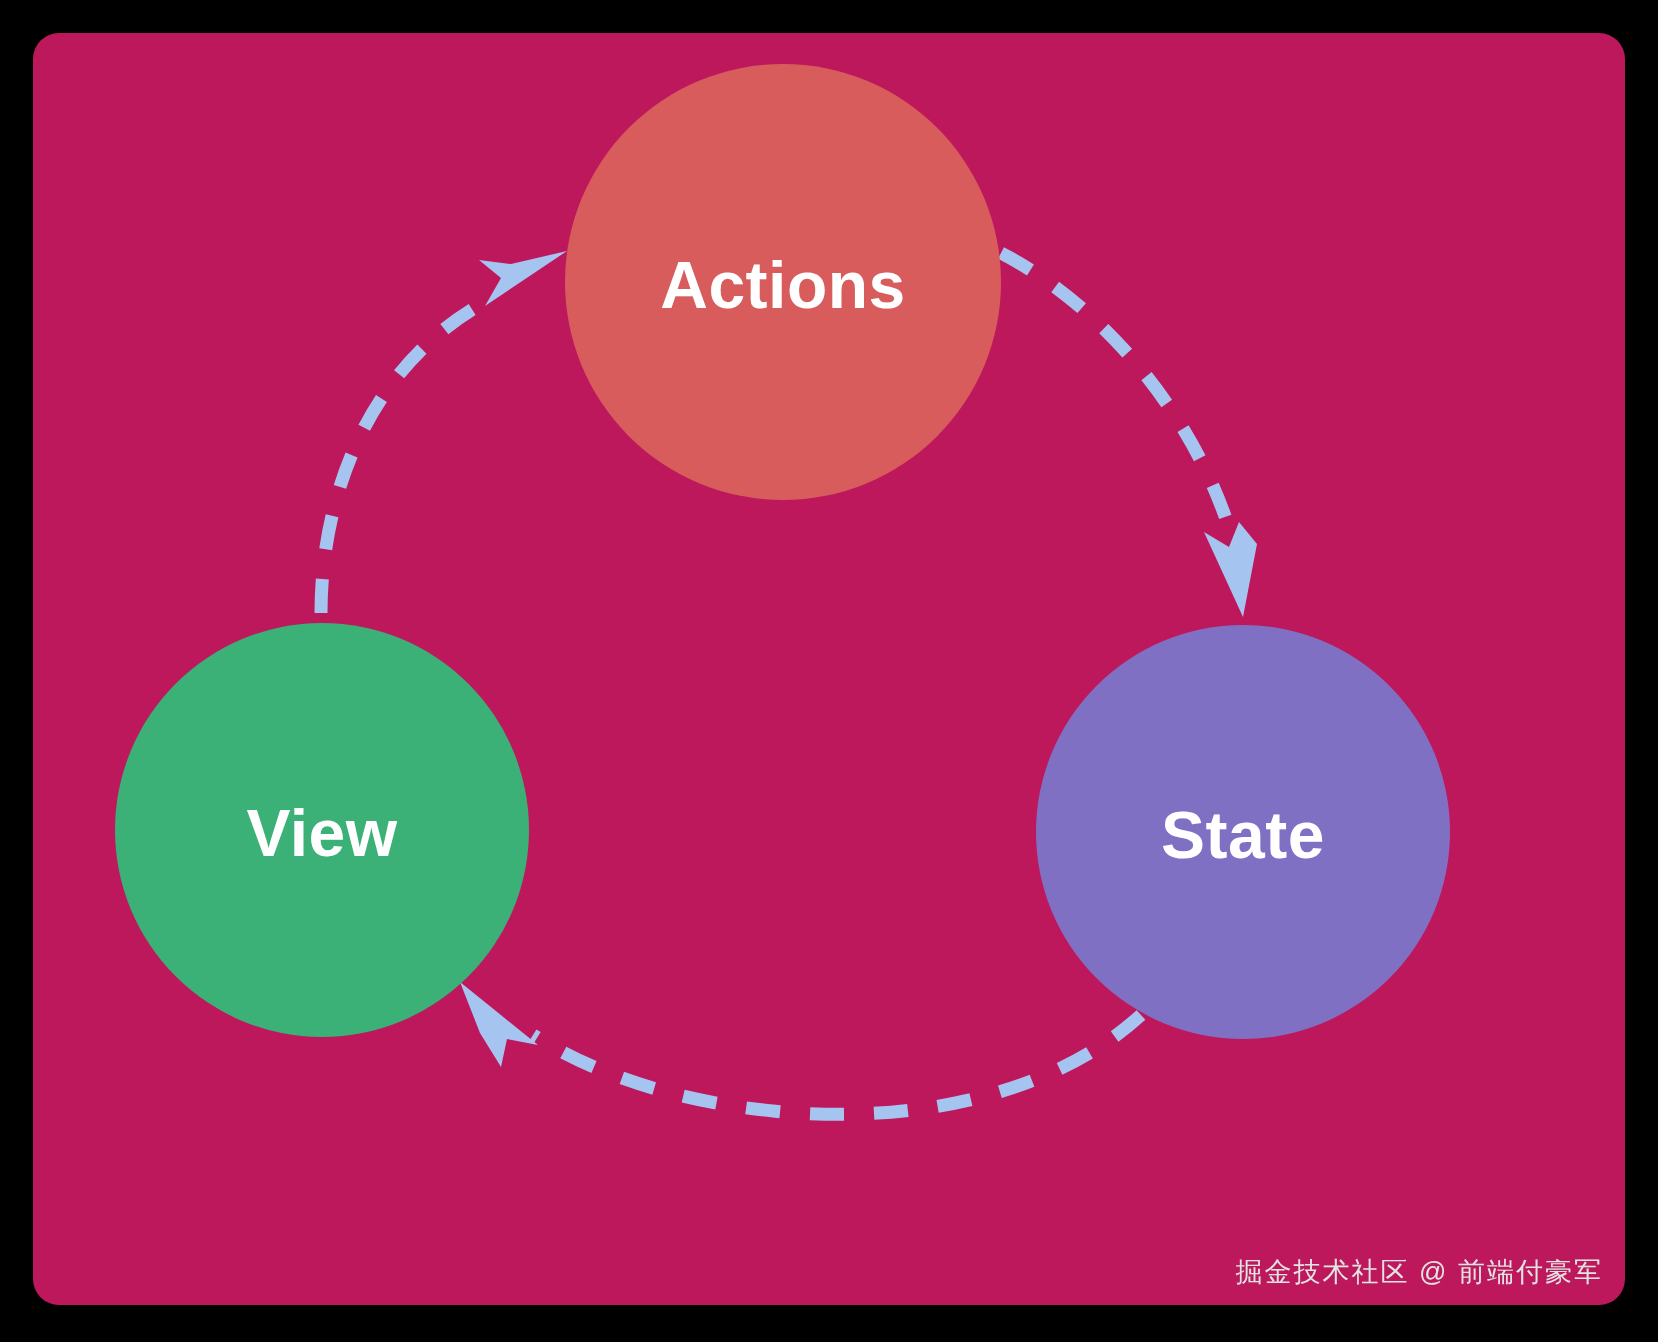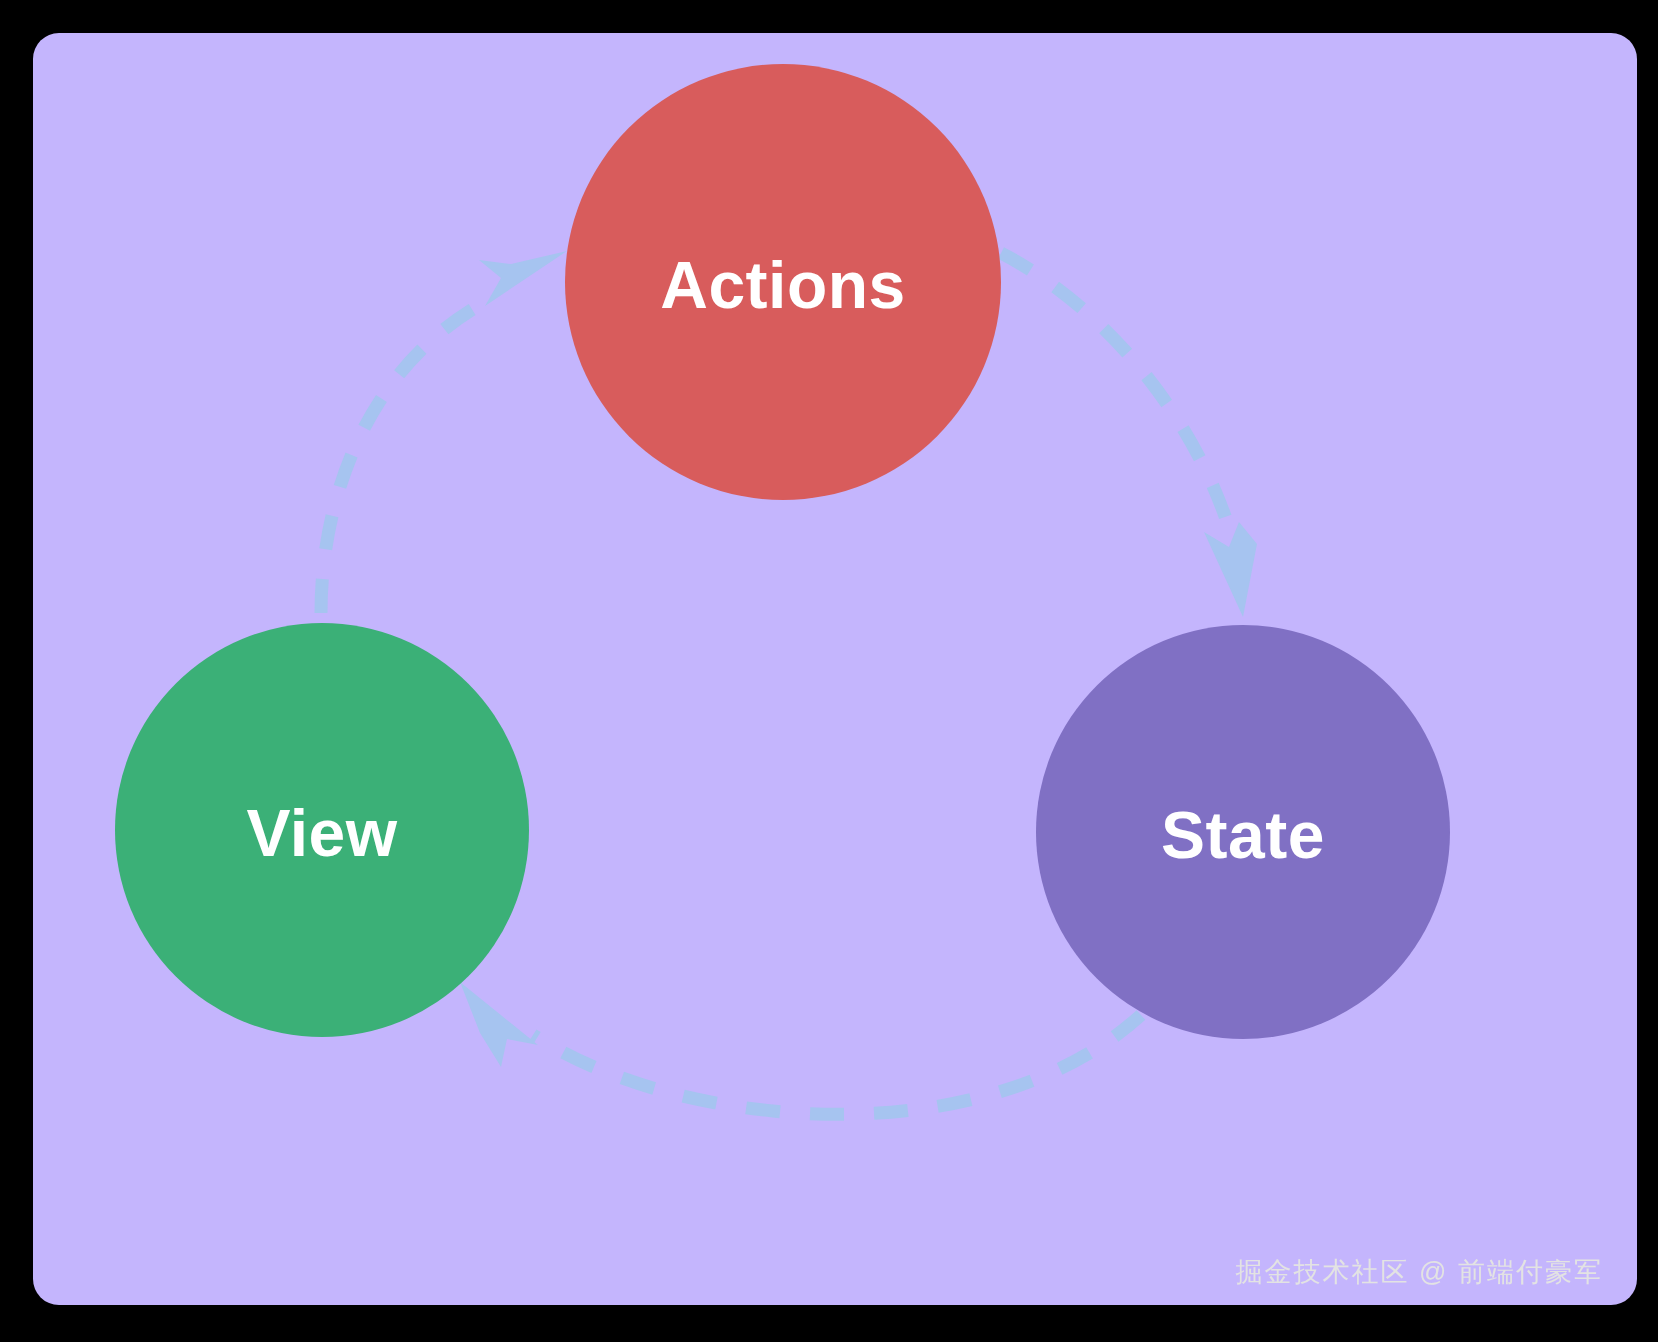--- a/index.html
+++ b/index.html
@@ -18,24 +18,23 @@
     background: #000000;
     overflow: hidden;
   }
   
   #panel {
     position: absolute;
     left: 33px;
     top: 33px;
     width: 1592px;
     height: 1272px;
-    background: #c4b5fd;
+    background: #be185d;
     border-radius: 26px;
     overflow: hidden;
-    padding-left: 12px;
   }
   #diagram-svg {
     position: absolute;
     left: 0;
     top: 0;
     width: 1592px;
     height: 1272px;
     display: block;
   }
   .node-label {

